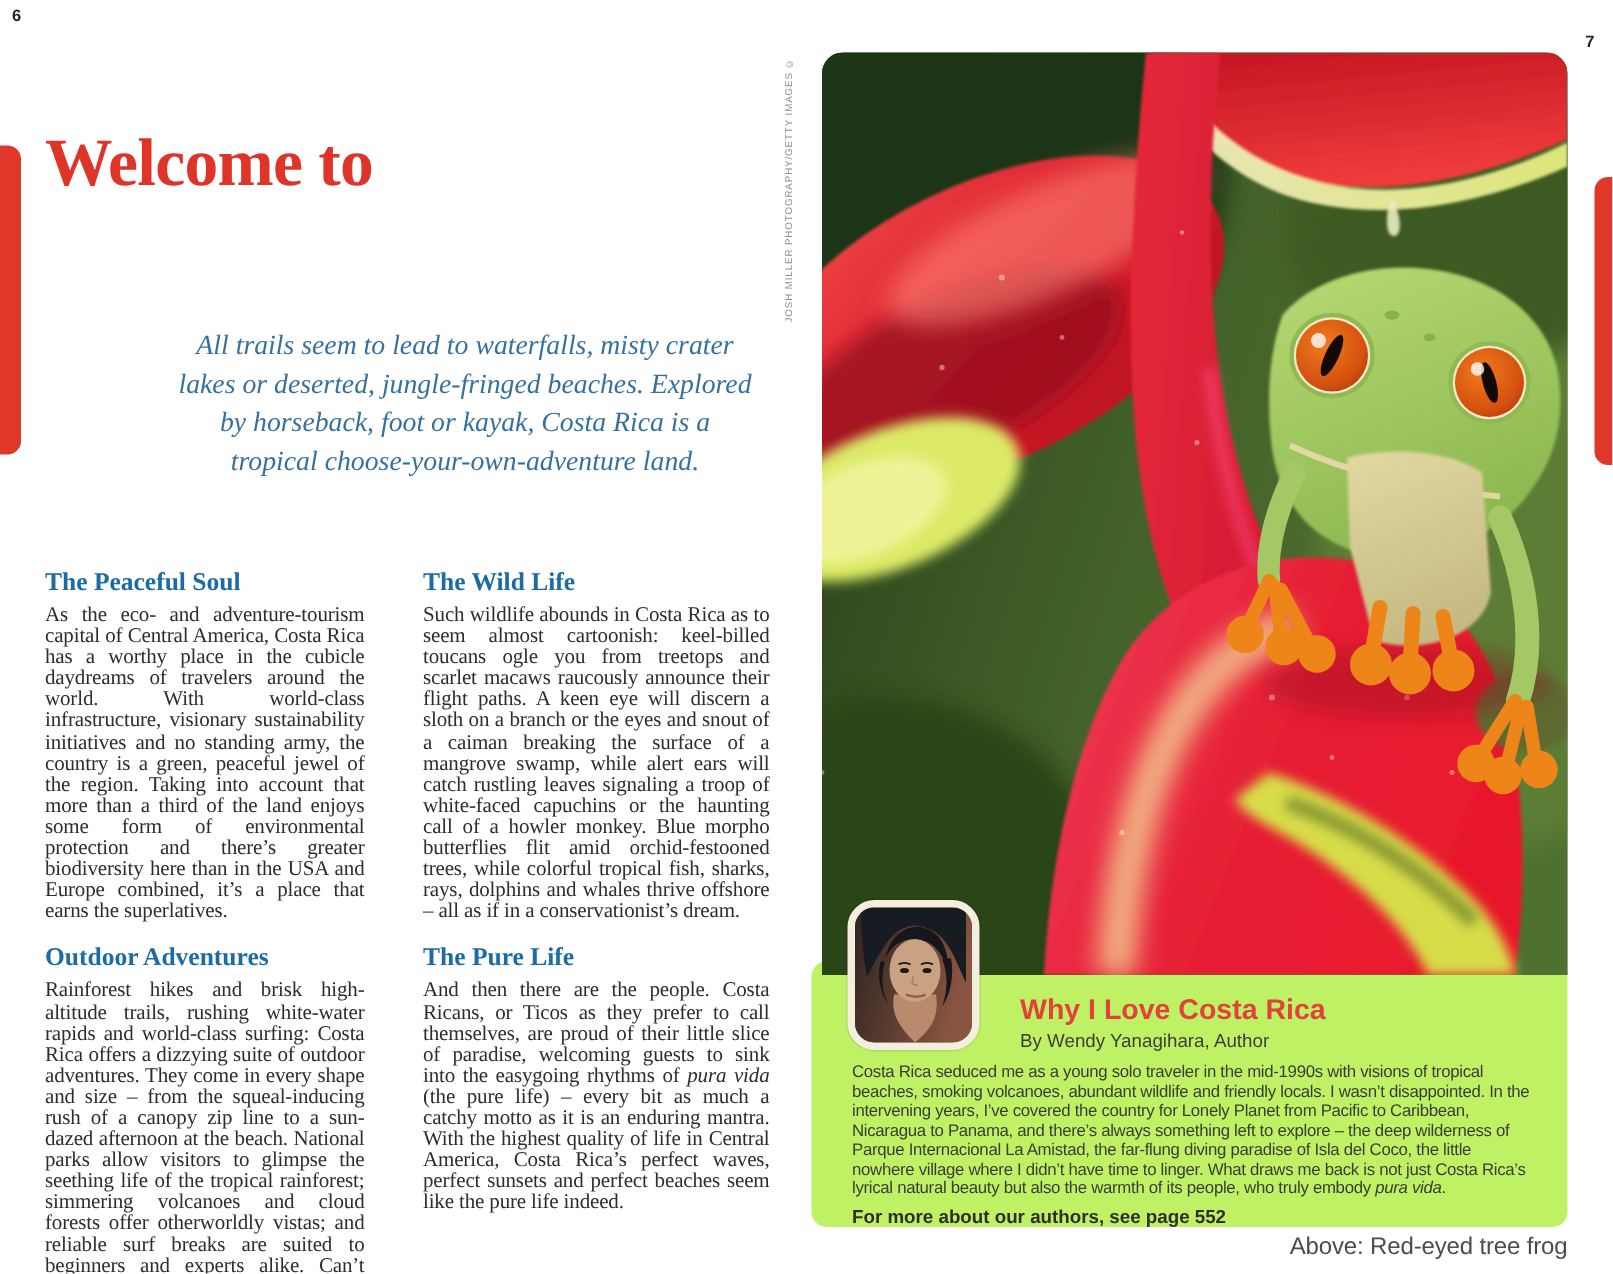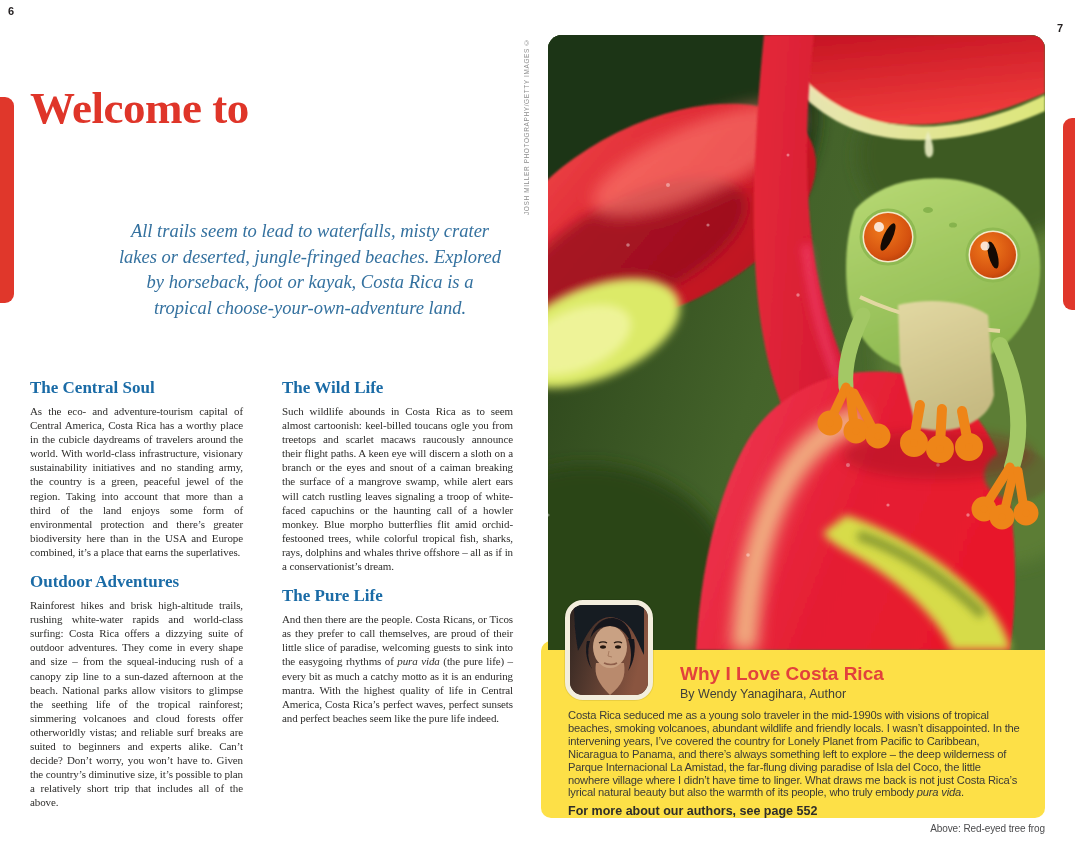--- a/index.html
+++ b/index.html
@@ -27,75 +27,75 @@
   .col{position:absolute;top:378px;}
   #col-1{left:30px;width:213px;}
   #col-2{left:282px;width:231px;}
   .section{margin-bottom:13px;}
   .section h3{
     margin:0 0 6px 0;font-family:"Liberation Serif",serif;font-weight:bold;
     font-size:17px;line-height:20px;color:#1a6ba6;
   }
   .section p{
     margin:0;font-family:"Liberation Serif",serif;
-    font-size:11px;line-height:14.1px;letter-spacing:-0.1px;color:#2e2d2b;
+    font-size:14px;line-height:14.1px;letter-spacing:-0.1px;color:#2e2d2b;
     text-align:justify;
   }
   .section p .it{font-style:italic;}
   #photo{
     position:absolute;left:548px;top:35px;width:497px;height:615px;
     border-radius:14px 14px 0 0;overflow:hidden;z-index:2;background:#3f5d26;
   }
   #photo-credit{
     position:absolute;left:523px;top:55px;height:160px;z-index:1;
     writing-mode:vertical-rl;transform:rotate(180deg);
     font-size:6.5px;letter-spacing:0.6px;color:#8e8e8e;white-space:nowrap;
   }
   #author-box{
     position:absolute;left:541px;top:641px;width:504px;height:177px;
-    background:#fde047;border-radius:10px;z-index:1;box-sizing:border-box;
+    background:#bef264;border-radius:10px;z-index:1;box-sizing:border-box;
     padding:16px 24px 0 27px;
   }
   #author-box h2{
     margin:6px 0 3px 112px;font-size:19px;line-height:21px;font-weight:bold;color:#e2413c;
   }
   #author-byline{margin:0 0 7px 112px;font-size:12.5px;line-height:15px;color:#3f3e3a;}
   #author-body{
     margin:0;font-size:11.2px;line-height:12.9px;letter-spacing:-0.2px;color:#3c3b37;
   }
   #author-body .it{font-style:italic;}
   #author-footer{margin:5px 0 0 0;font-size:12.5px;font-weight:bold;color:#2f2e2a;}
   #avatar{
     position:absolute;left:565px;top:600px;width:78px;height:90px;z-index:3;
     border:5px solid #f3eedd;border-radius:18px;overflow:hidden;background:#4a3a30;
     box-shadow:0 0 0 1px rgba(0,0,0,0.08);
   }
   #photo-caption{
     position:absolute;left:548px;top:823px;width:497px;text-align:right;
-    font-size:10px;color:#4c4c4e;letter-spacing:-0.1px;
+    font-size:16px;color:#4c4c4e;letter-spacing:-0.1px;
   }
   svg{display:block;}
 </style>
 </head>
 <body>
 
 <div class="pagenum" id="pagenum-left">6</div>
 <div class="pagenum" id="pagenum-right">7</div>
 <div class="tab" id="tab-left"></div>
 <div class="tab" id="tab-right"></div>
 
 <div id="title">
   <div>Welcome to</div>
 </div>
 
 <div id="intro">All trails seem to lead to waterfalls, misty crater lakes or deserted, jungle-fringed beaches. Explored by horseback, foot or kayak, Costa Rica is a tropical choose-your-own-adventure land.</div>
 
 <div class="col" id="col-1">
   <div class="section">
-    <h3>The Central Soul</h3>
+    <h3>The Peaceful Soul</h3>
     <p>As the eco- and adventure-tourism capital of Central America, Costa Rica has a worthy place in the cubicle daydreams of travelers around the world. With world-class infrastructure, visionary sustainability initiatives and no standing army, the country is a green, peaceful jewel of the region. Taking into account that more than a third of the land enjoys some form of environmental protection and there’s greater biodiversity here than in the USA and Europe combined, it’s a place that earns the superlatives.</p>
   </div>
   <div class="section">
     <h3>Outdoor Adventures</h3>
     <p>Rainforest hikes and brisk high-altitude trails, rushing white-water rapids and world-class surfing: Costa Rica offers a dizzying suite of outdoor adventures. They come in every shape and size – from the squeal-inducing rush of a canopy zip line to a sun-dazed afternoon at the beach. National parks allow visitors to glimpse the seething life of the tropical rainforest; simmering volcanoes and cloud forests offer otherworldly vistas; and reliable surf breaks are suited to beginners and experts alike. Can’t decide? Don’t worry, you won’t have to. Given the country’s diminutive size, it’s possible to plan a relatively short trip that includes all of the above.</p>
   </div>
 </div>
 
 <div class="col" id="col-2">
   <div class="section">

